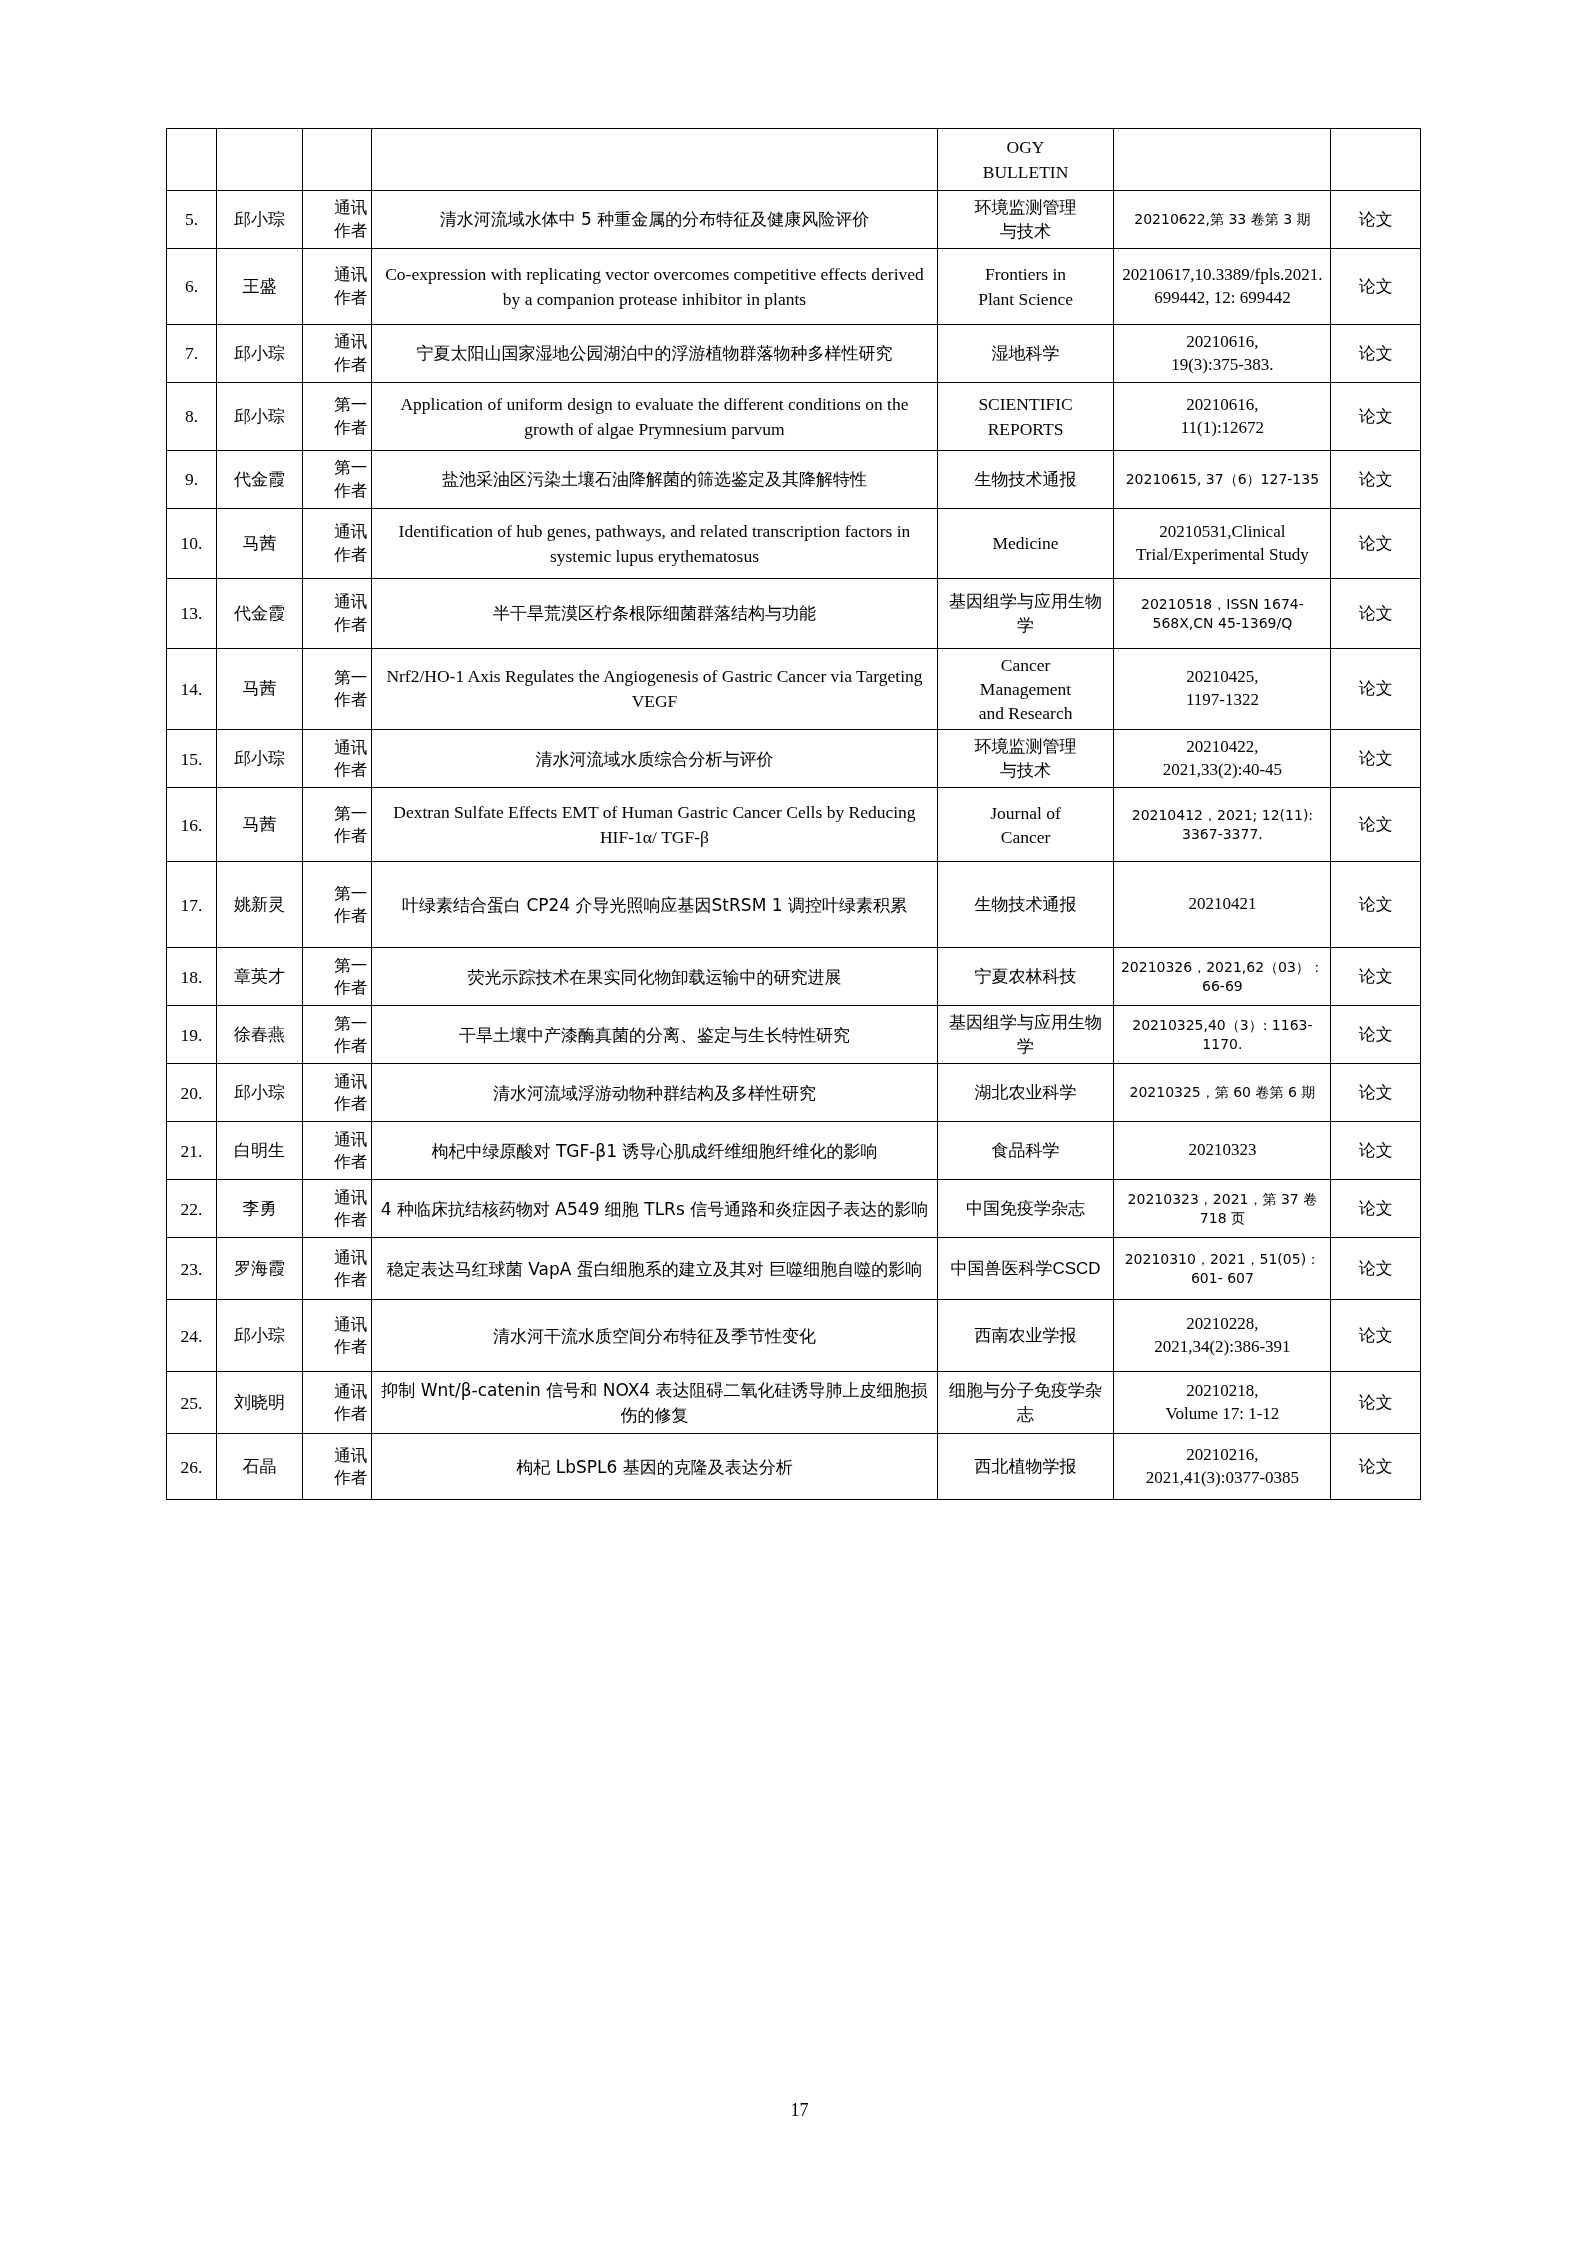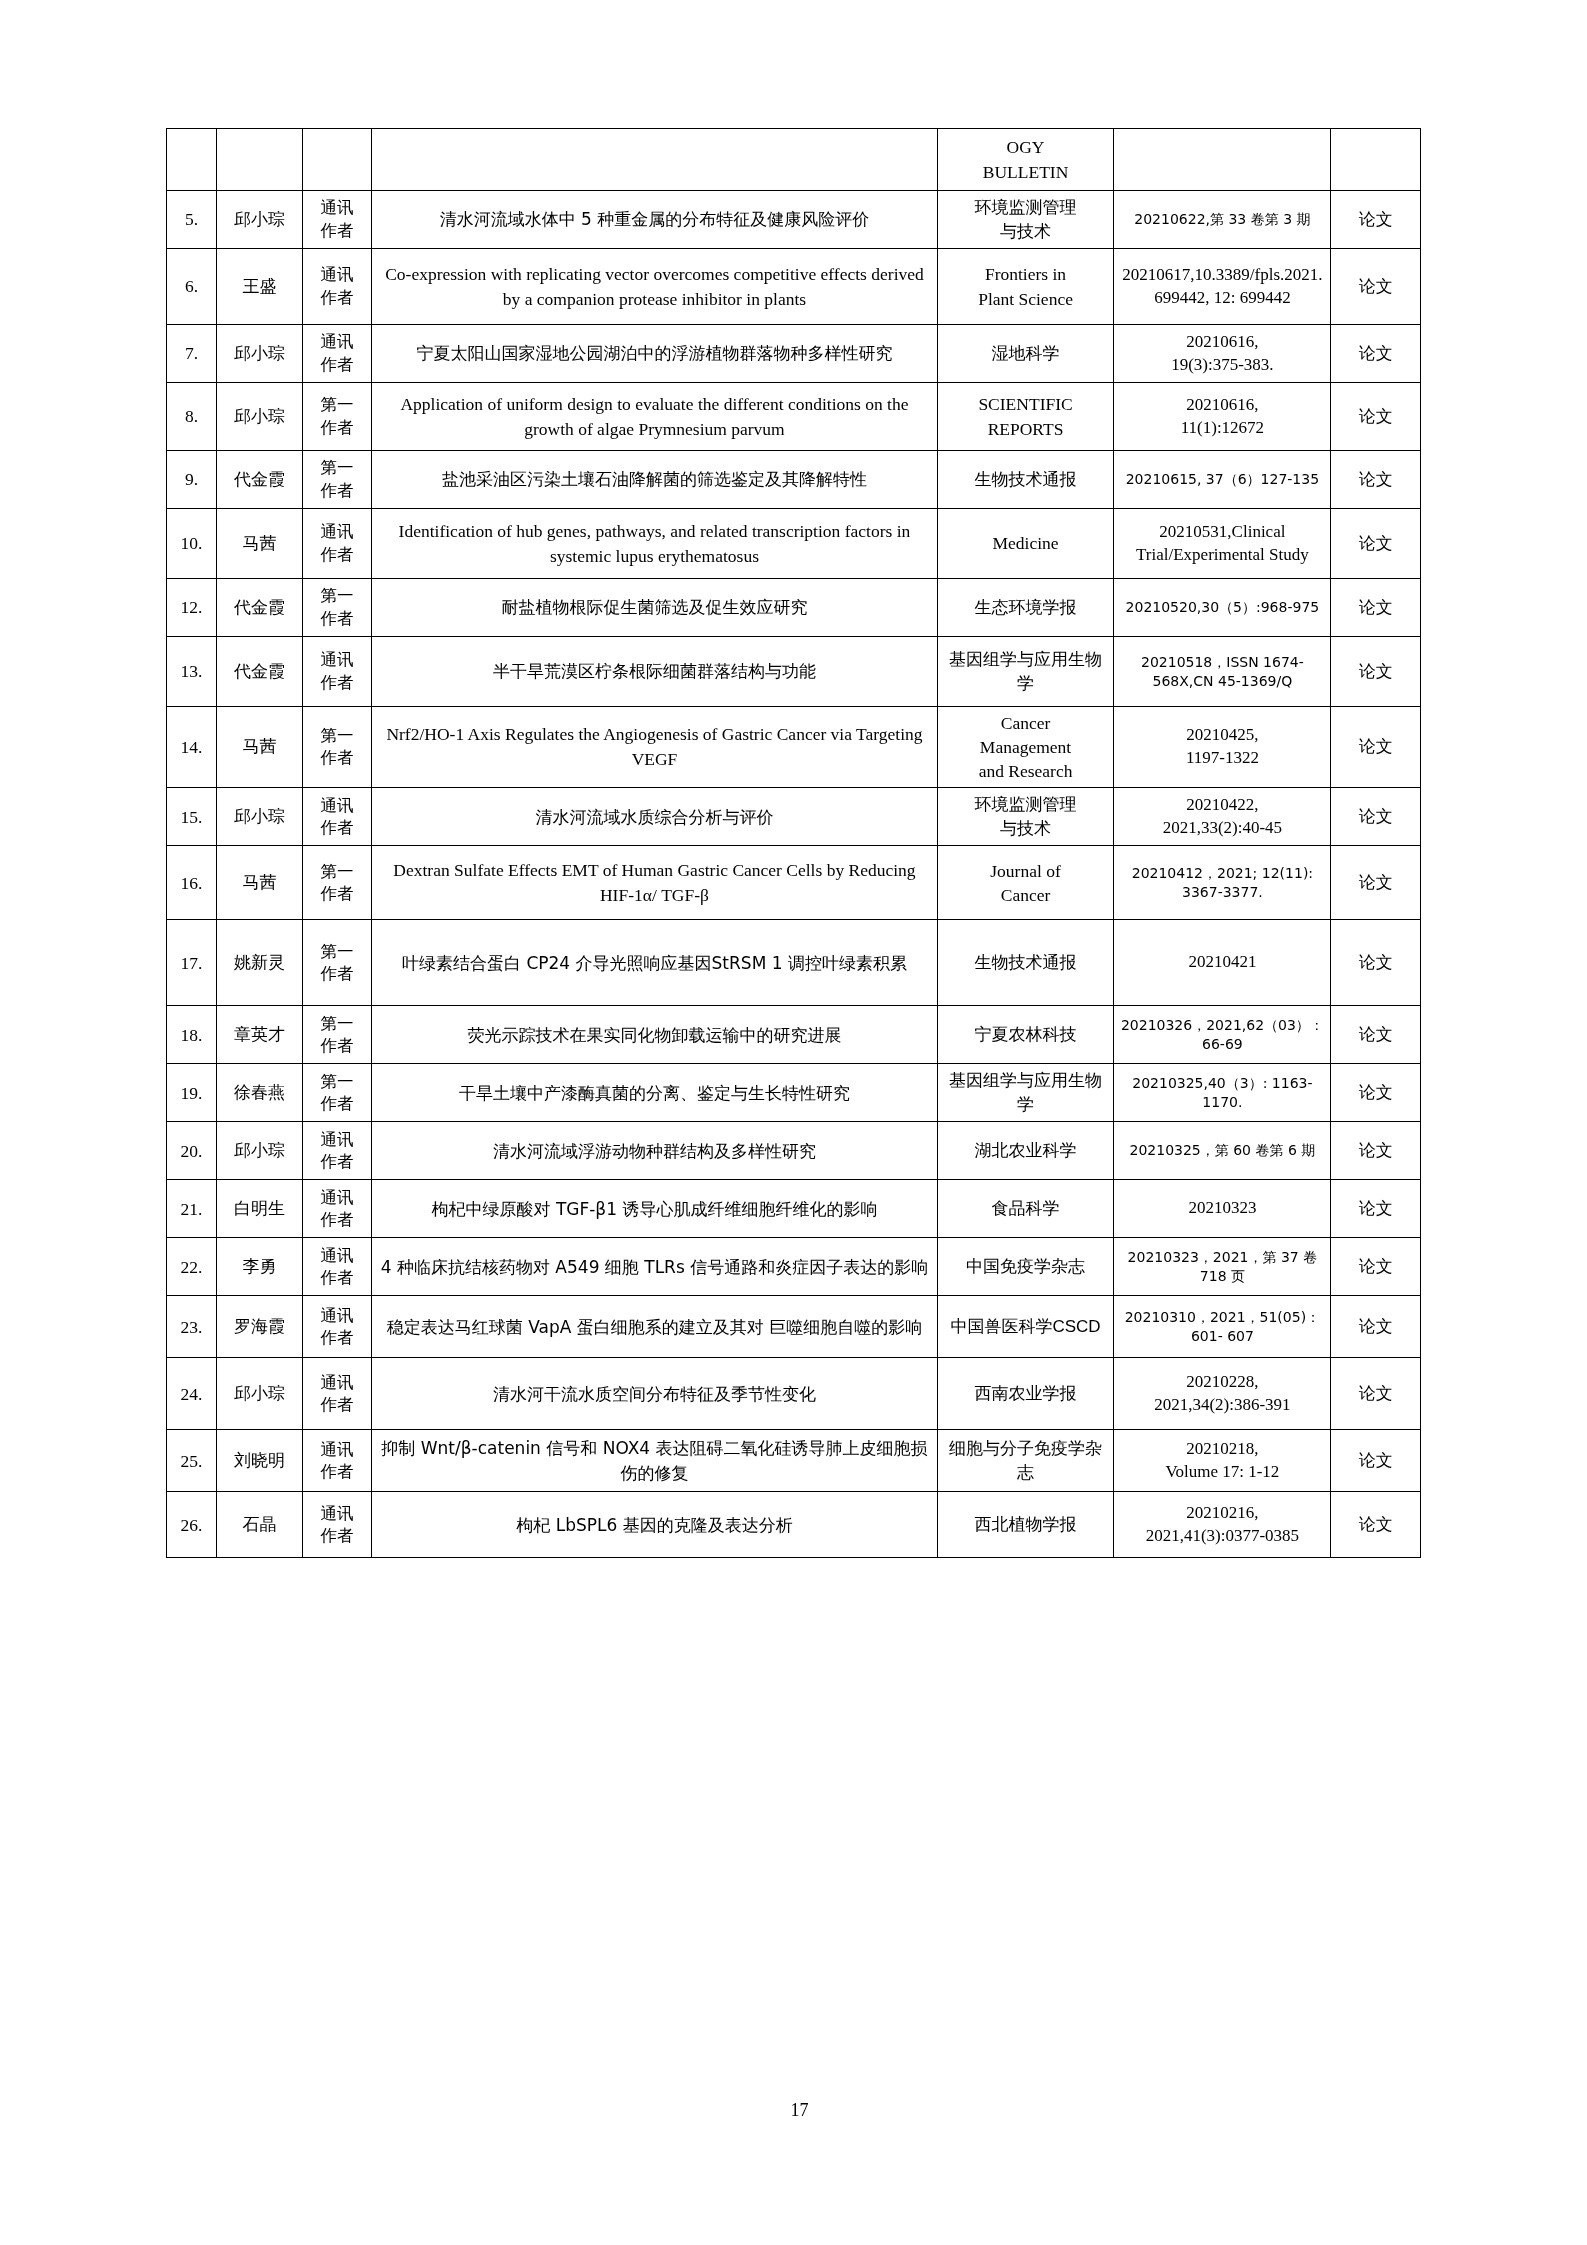--- a/index.html
+++ b/index.html
@@ -50,20 +50,21 @@
   .en { font-family: "Liberation Serif", serif; font-size: 17.5px; }
   .idx {
     font-family: "Liberation Serif", serif;
     font-size: 17.5px;
     text-align: center;
   }
   .role {
     font-family: "DejaVu Sans", sans-serif;
     font-size: 16.5px;
     line-height: 1.35;
+    text-align: right;
   }
   .journal { font-family: Liberation Sans, sans-serif; font-size: 17px; line-height: 1.38; }
   .journal.en { font-family: "Liberation Serif", serif; font-size: 17.5px; }
   .pub { font-family: "Liberation Serif", serif; font-size: 17px; line-height: 1.35; }
   .pub.mixed { font-family: "DejaVu Sans", sans-serif; font-size: 14px; }
   .type { font-family: "DejaVu Sans", sans-serif; font-size: 17px; }
   .title-cn { font-family: "DejaVu Sans", sans-serif; font-size: 17px; line-height: 1.45; }
   .title-en { font-family: "Liberation Serif", serif; font-size: 17.5px; line-height: 1.42; }
 
   .page-number {
@@ -246,43 +247,20 @@
             <td>
               <div class="journal en">Medicine</div>
             </td>
             <td>
               <div class="pub">20210531,Clinical Trial/Experimental Study</div>
             </td>
             <td>
               <div class="type">论文</div>
             </td>
           </tr>
-          <tr style="height: 58px;">
-            <td>
-              <div class="idx">12.</div>
-            </td>
-            <td>
-              <div class="cn">代金霞</div>
-            </td>
-            <td>
-              <div class="role">第一<br>作者</div>
-            </td>
-            <td>
-              <div class="title-cn">耐盐植物根际促生菌筛选及促生效应研究</div>
-            </td>
-            <td>
-              <div class="journal">生态环境学报</div>
-            </td>
-            <td>
-              <div class="pub mixed">20210520,30（5）:968-975</div>
-            </td>
-            <td>
-              <div class="type">论文</div>
-            </td>
-          </tr>
           <tr style="height: 70px;">
             <td>
               <div class="idx">13.</div>
             </td>
             <td>
               <div class="cn">代金霞</div>
             </td>
             <td>
               <div class="role">通讯<br>作者</div>
             </td>

